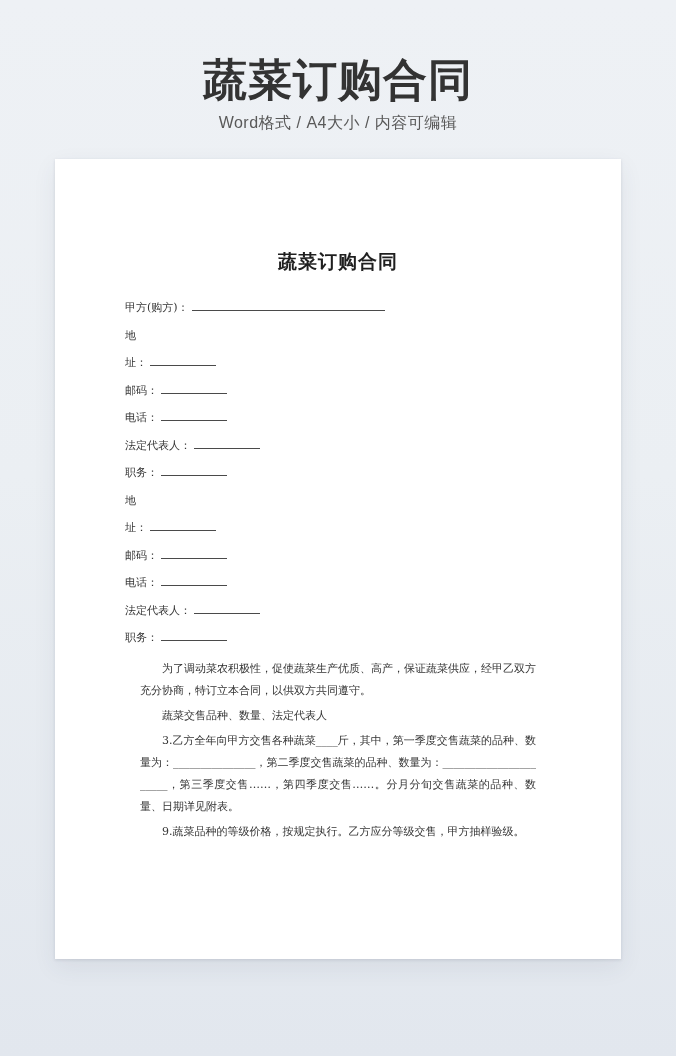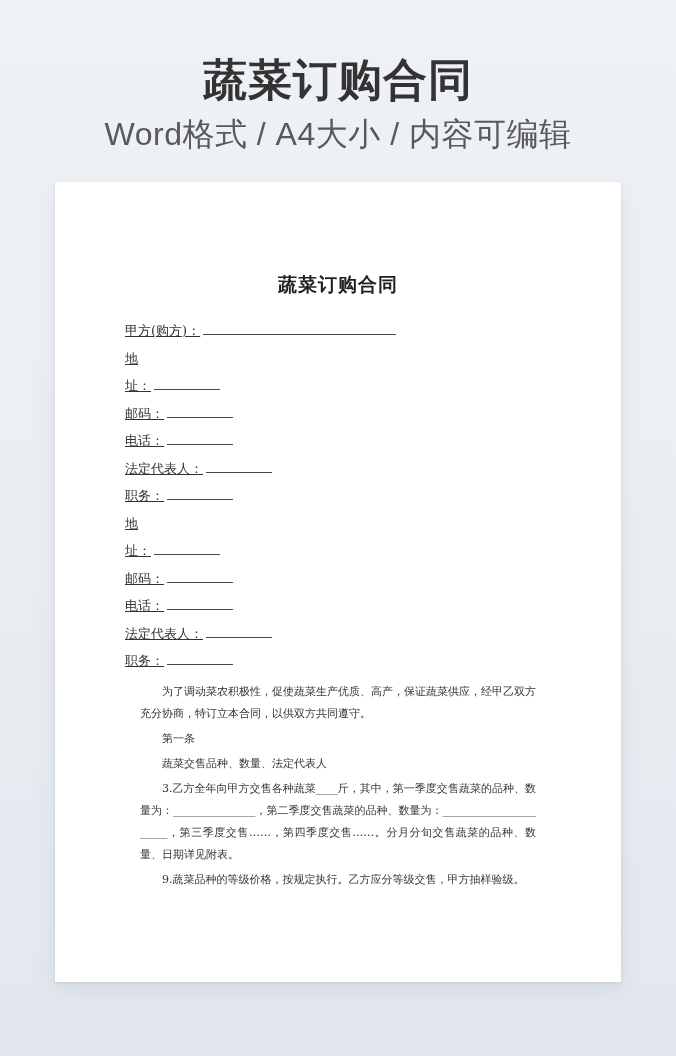--- a/index.html
+++ b/index.html
@@ -19,21 +19,21 @@
     font-family: "Liberation Sans", "DejaVu Sans", sans-serif;
     font-size: 44px;
     font-weight: bold;
     color: #333333;
     letter-spacing: 1px;
     line-height: 1.1;
   }
   .subtitle {
     margin-top: 9px;
     font-family: "Liberation Sans", "DejaVu Sans", sans-serif;
-    font-size: 32px;
+    font-size: 16px;
     color: #595959;
     letter-spacing: 0.5px;
   }
 
   
   .sheet {
     width: 566px;
     min-height: 800px;
     margin: 25px auto 0;
     background: #ffffff;
@@ -46,25 +46,24 @@
     text-align: center;
     font-family: "Liberation Sans", "DejaVu Sans", sans-serif;
     font-weight: bold;
     font-size: 19px;
     color: #1f1f1f;
     margin-bottom: 19px;
     letter-spacing: 1px;
   }
 
   .field-row {
-    font-size: 13px;
+    font-size: 11px;
     line-height: 27.5px;
     white-space: nowrap;
     color: #333333;
-    text-decoration: underline;
   }
   .blank-line {
     display: inline-block;
     height: 10px;
     border-bottom: 1px solid #4a4a4a;
     margin-left: 3px;
     vertical-align: baseline;
   }
   .line-long  { width: 193px; }
   .line-short { width: 66px; }
@@ -103,19 +102,18 @@
         <div class="field-row"><span>职务：</span><span class="blank-line line-short"></span></div>
         <div class="field-row"><span>地</span></div>
         <div class="field-row"><span>址：</span><span class="blank-line line-short"></span></div>
         <div class="field-row"><span>邮码：</span><span class="blank-line line-short"></span></div>
         <div class="field-row"><span>电话：</span><span class="blank-line line-short"></span></div>
         <div class="field-row"><span>法定代表人：</span><span class="blank-line line-short"></span></div>
         <div class="field-row"><span>职务：</span><span class="blank-line line-short"></span></div>
       </div>
 
     <p class="para first">为了调动菜农积极性，促使蔬菜生产优质、高产，保证蔬菜供应，经甲乙双方充分协商，特订立本合同，以供双方共同遵守。</p>
-    <p class="para">第一条</p>
     <p class="para">蔬菜交售品种、数量、法定代表人</p>
     <p class="para">3.乙方全年向甲方交售各种蔬菜____斤，其中，第一季度交售蔬菜的品种、数量为：_______________，第二季度交售蔬菜的品种、数量为：______________________，第三季度交售……，第四季度交售……。分月分旬交售蔬菜的品种、数量、日期详见附表。</p>
     <p class="para">9.蔬菜品种的等级价格，按规定执行。乙方应分等级交售，甲方抽样验级。</p>
   </div>
 
 </div>
 
 </body></html>

